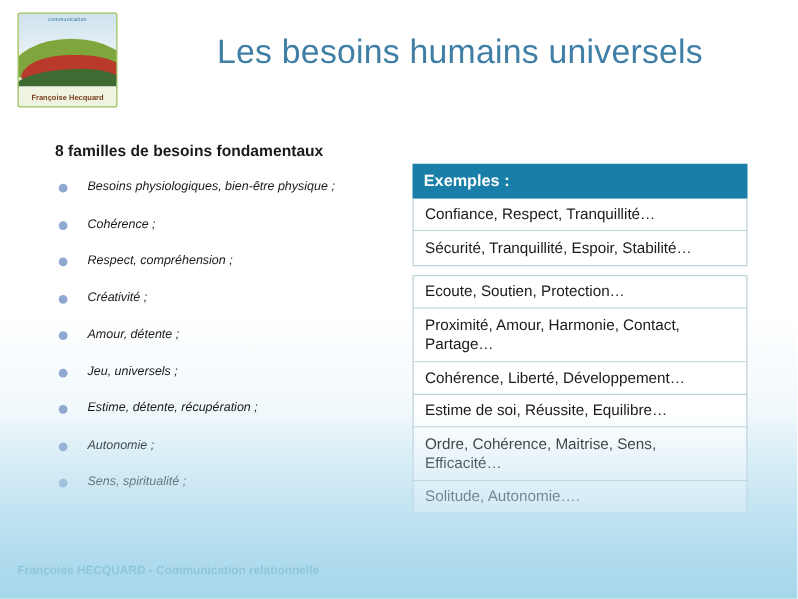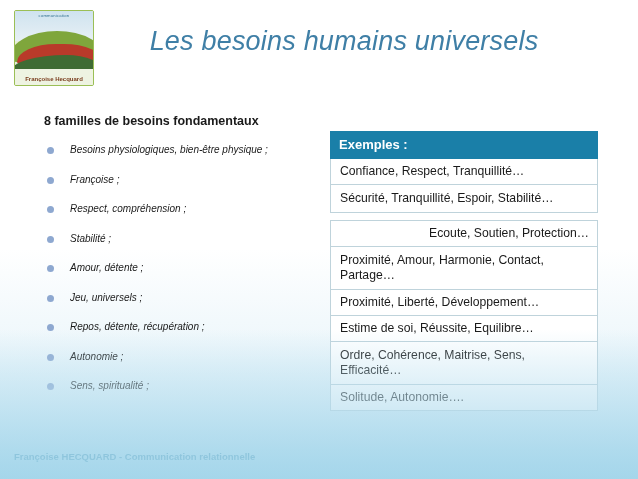--- a/index.html
+++ b/index.html
@@ -94,28 +94,27 @@
     left: 0; right: 0;
     bottom: 3px;
     text-align: center;
     font-size: 6px;
     color: #7a3d1e;
     font-weight: bold;
   }
   
   .title {
     position: absolute;
-    left: 84px;
+    left: 108px;
     top: 26px;
     width: 520px;
     text-align: center;
     font-size: 27px;
     color: #3f7fa6;
     letter-spacing: .2px;
-    font-style: italic;
   }
   
   .subtitle {
     position: absolute;
     left: 44px;
     top: 114px;
     font-size: 12.5px;
     font-weight: bold;
     color: #1a1a1a;
   }
@@ -167,21 +166,20 @@
     background: #ffffff;
     font-size: 12.2px;
     color: #1a1a1a;
     padding: 5px 8px 5px 9px;
     box-sizing: border-box;
     line-height: 15px;
   }
   .ex-row.gap-top {
     border-top: 1px solid #bfd3db;
     margin-top: 7px;
-    text-align: right;
   }
   .ex-row.tall {
     padding-top: 6px;
     padding-bottom: 6px;
   }
   
   .footer-bar {
     position: absolute;
     left: 0;
     bottom: 0;
@@ -211,37 +209,37 @@
     <div class="logo-top-text">communication</div>
     <div class="logo-name">Françoise Hecquard</div>
   </div>
 
   <div class="title">Les besoins humains universels</div>
 
   <div class="subtitle">8 familles de besoins fondamentaux</div>
 
   <ul class="bullet-list">
     <li><span class="dot"></span><span>Besoins physiologiques, bien-être physique ;</span></li>
-    <li><span class="dot"></span><span>Françoise ;</span></li>
+    <li><span class="dot"></span><span>Cohérence ;</span></li>
     <li><span class="dot"></span><span>Respect, compréhension ;</span></li>
-    <li><span class="dot"></span><span>Stabilité ;</span></li>
+    <li><span class="dot"></span><span>Créativité ;</span></li>
     <li><span class="dot"></span><span>Amour, détente ;</span></li>
     <li><span class="dot"></span><span>Jeu, universels ;</span></li>
-    <li><span class="dot"></span><span>Repos, détente, récupération ;</span></li>
+    <li><span class="dot"></span><span>Estime, détente, récupération ;</span></li>
     <li><span class="dot"></span><span>Autonomie ;</span></li>
     <li><span class="dot"></span><span>Sens, spiritualité ;</span></li>
   </ul>
 
   <div class="examples">
     <div class="examples-header">Exemples :</div>
     <div class="ex-row">Confiance, Respect, Tranquillité…</div>
     <div class="ex-row tall">Sécurité, Tranquillité, Espoir, Stabilité…</div>
     <div class="ex-row gap-top">Ecoute, Soutien, Protection…</div>
     <div class="ex-row tall">Proximité, Amour, Harmonie, Contact, Partage…</div>
-    <div class="ex-row">Proximité, Liberté, Développement…</div>
+    <div class="ex-row">Cohérence, Liberté, Développement…</div>
     <div class="ex-row">Estime de soi, Réussite, Equilibre…</div>
     <div class="ex-row tall">Ordre, Cohérence, Maitrise, Sens, Efficacité…</div>
     <div class="ex-row">Solitude, Autonomie….</div>
   </div>
 
   <div class="footer-bar"></div>
   <div class="footer-text">Françoise HECQUARD - Communication relationnelle</div>
 
 </div>
 

